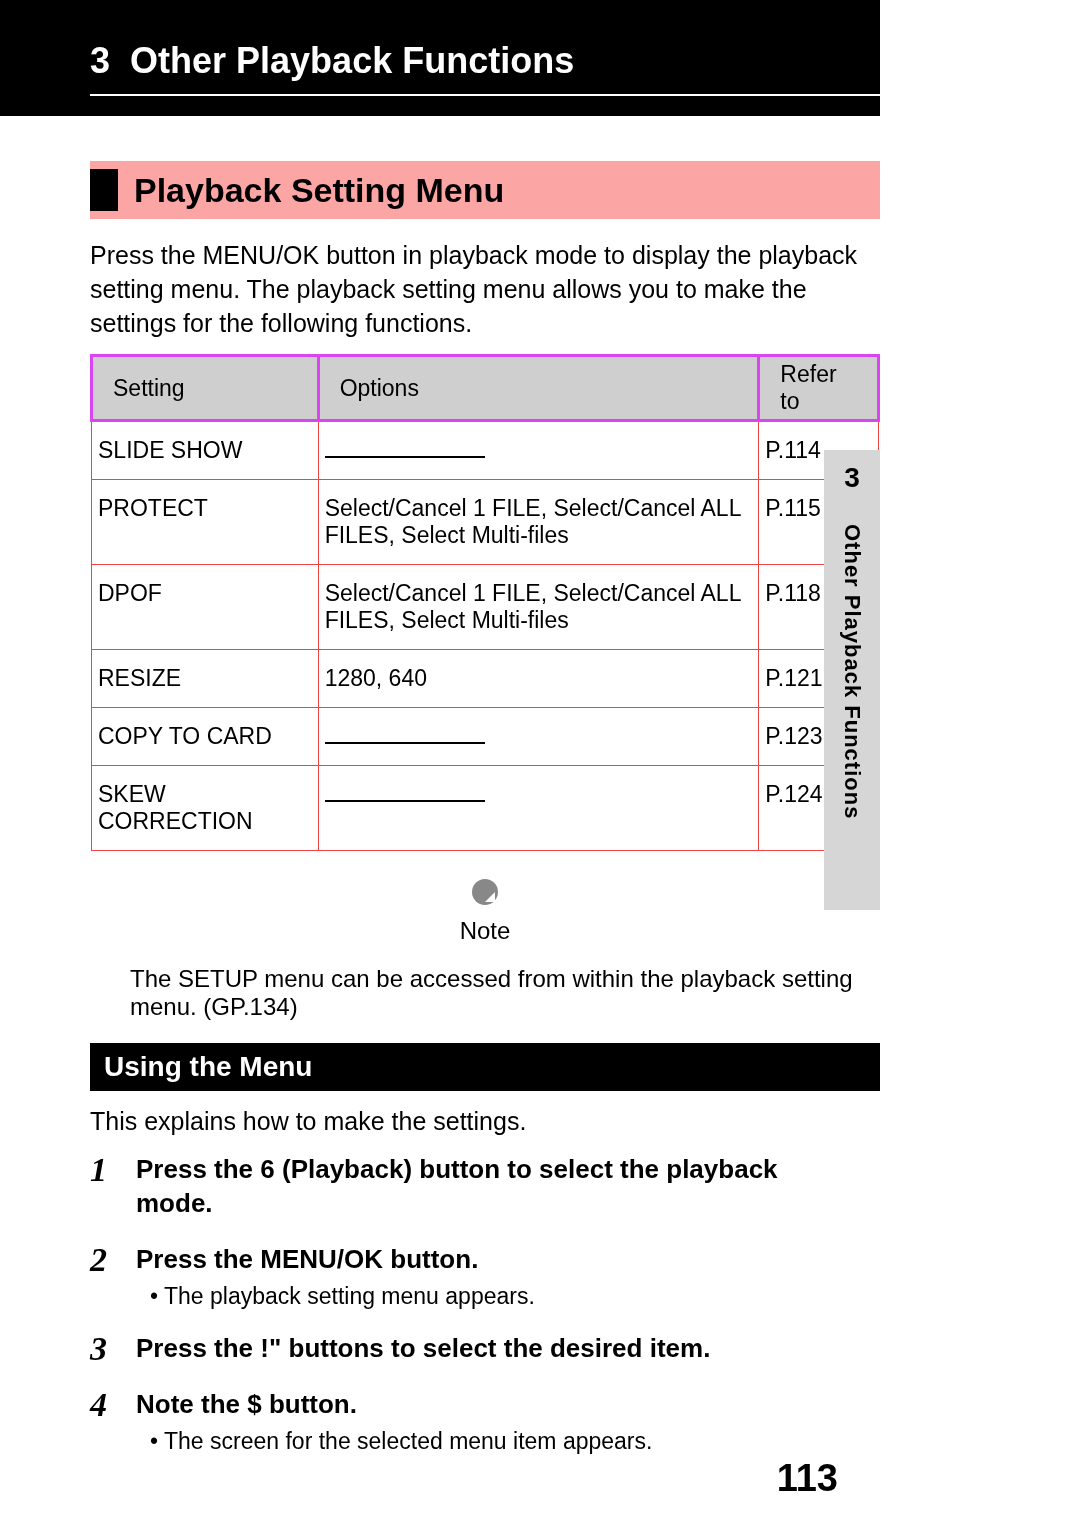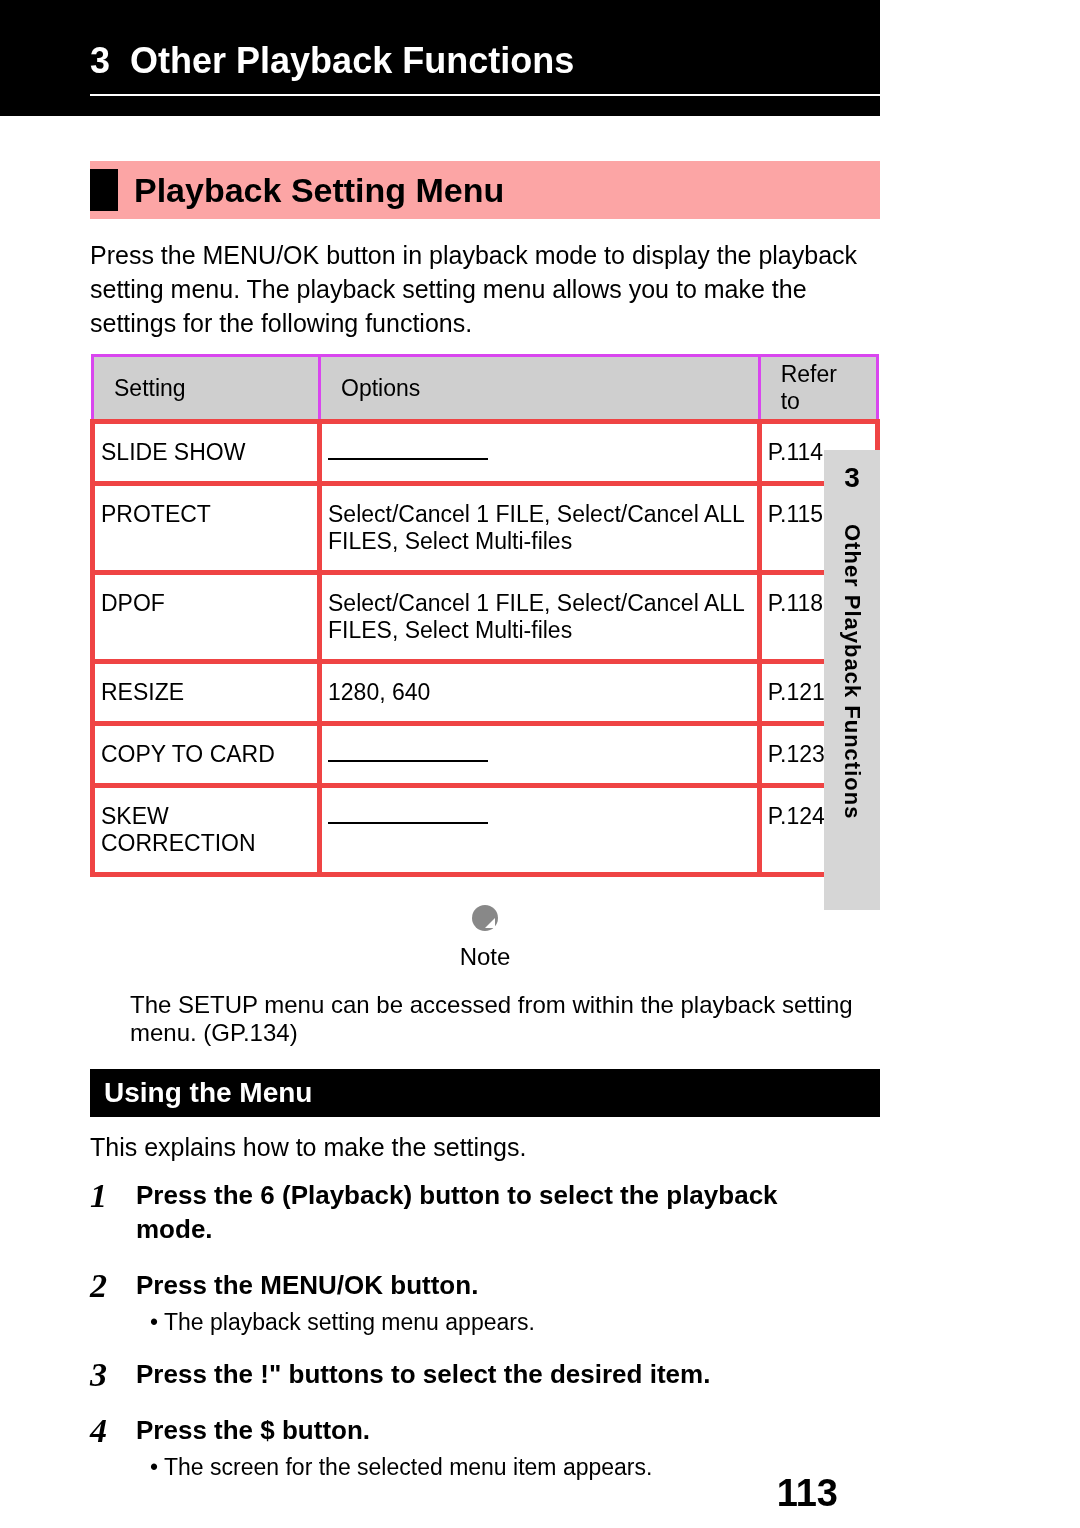--- a/index.html
+++ b/index.html
@@ -67,21 +67,21 @@
     margin-bottom: 28px;
   }
   table.settings th {
     background: #cfcfcf;
     text-align: left;
     font-weight: normal;
     padding: 4px 20px;
     border: 3px solid #d946ef;
   }
   table.settings td {
-    border: 5px solid #ef4444;
+    border: 1px solid #ef4444;
     padding: 15px 6px;
     vertical-align: top;
   }
   table.settings td.opts { width: 56%; }
   table.settings td.ref { text-align: left; white-space: nowrap; }
   .dash-line {
     border-top: 2px solid #000;
     width: 160px;
     display: inline-block;
     margin-top: 12px;
@@ -256,21 +256,21 @@
       </li>
       <li>
         <div class="step-row">
           <div class="step-num">3</div>
           <div class="step-txt">Press the !" buttons to select the desired item.</div>
         </div>
       </li>
       <li>
         <div class="step-row">
           <div class="step-num">4</div>
-          <div class="step-txt">Press the $ button.</div>
+          <div class="step-txt">Note the $ button.</div>
         </div>
         <div class="step-sub">The screen for the selected menu item appears.</div>
       </li>
     </ol>
   </div>
 
   <div class="side-tab">
     <div class="tab-num">3</div>
     <div class="tab-text">Other Playback Functions</div>
   </div>

